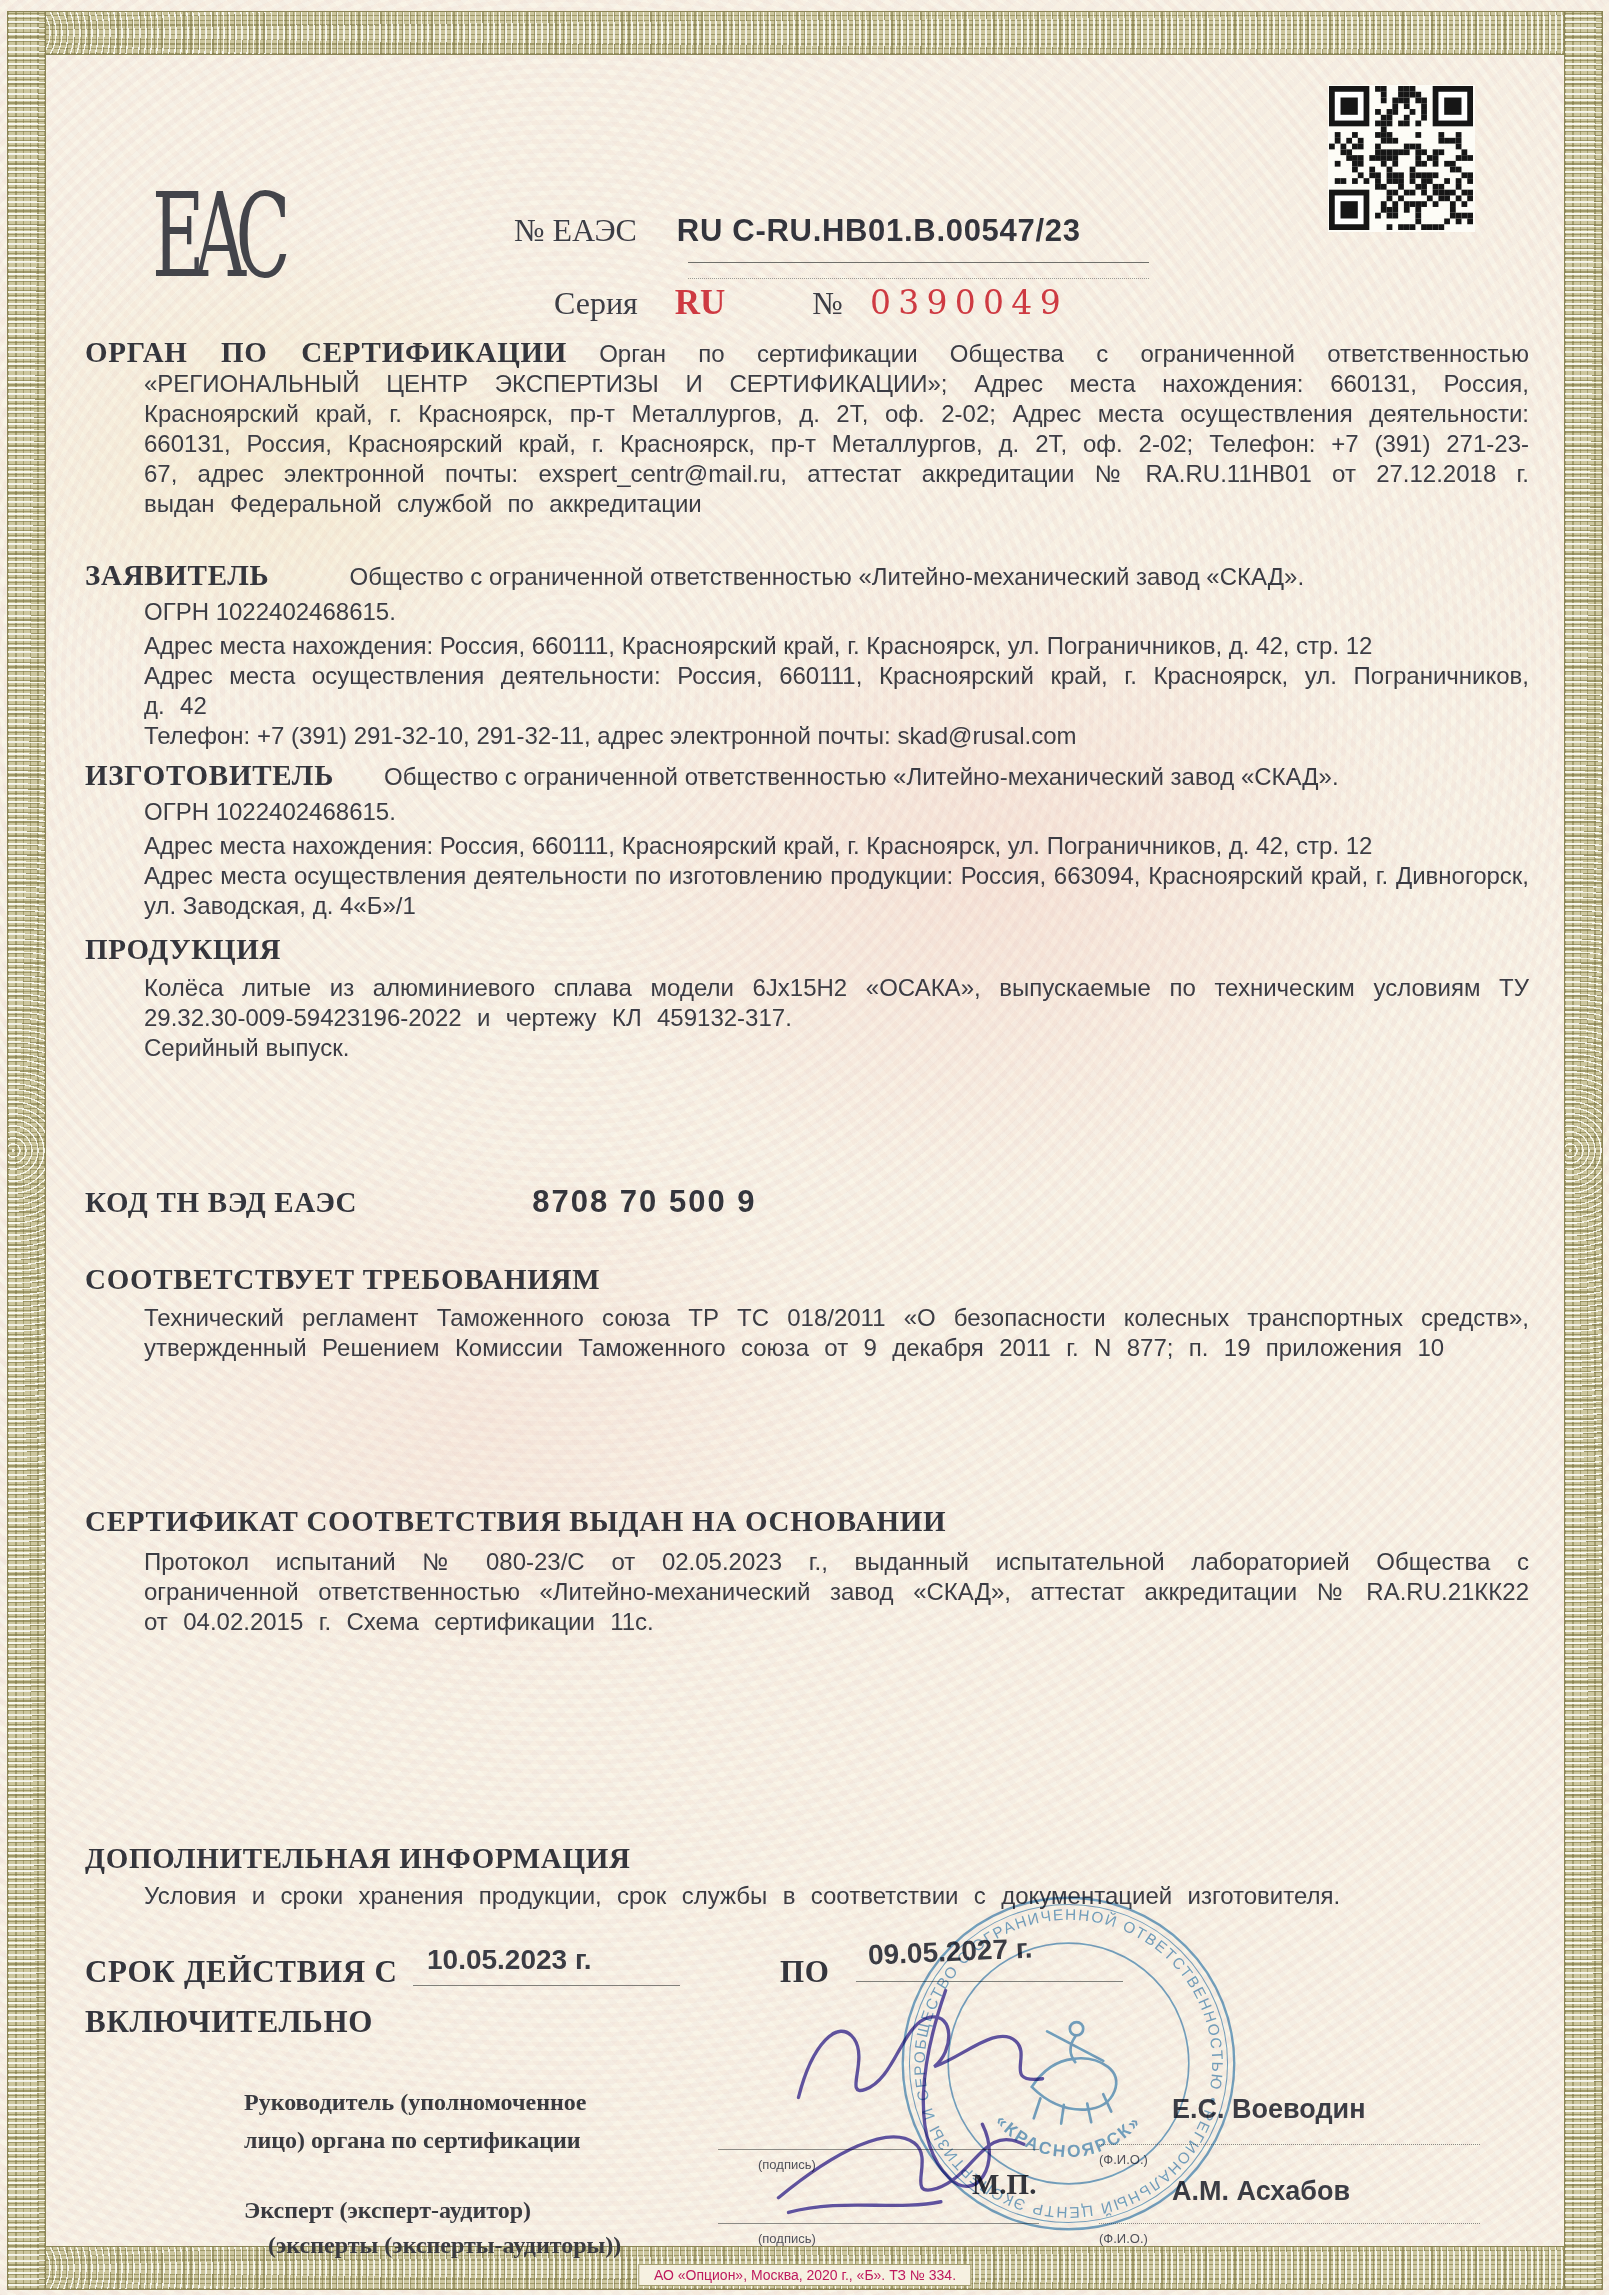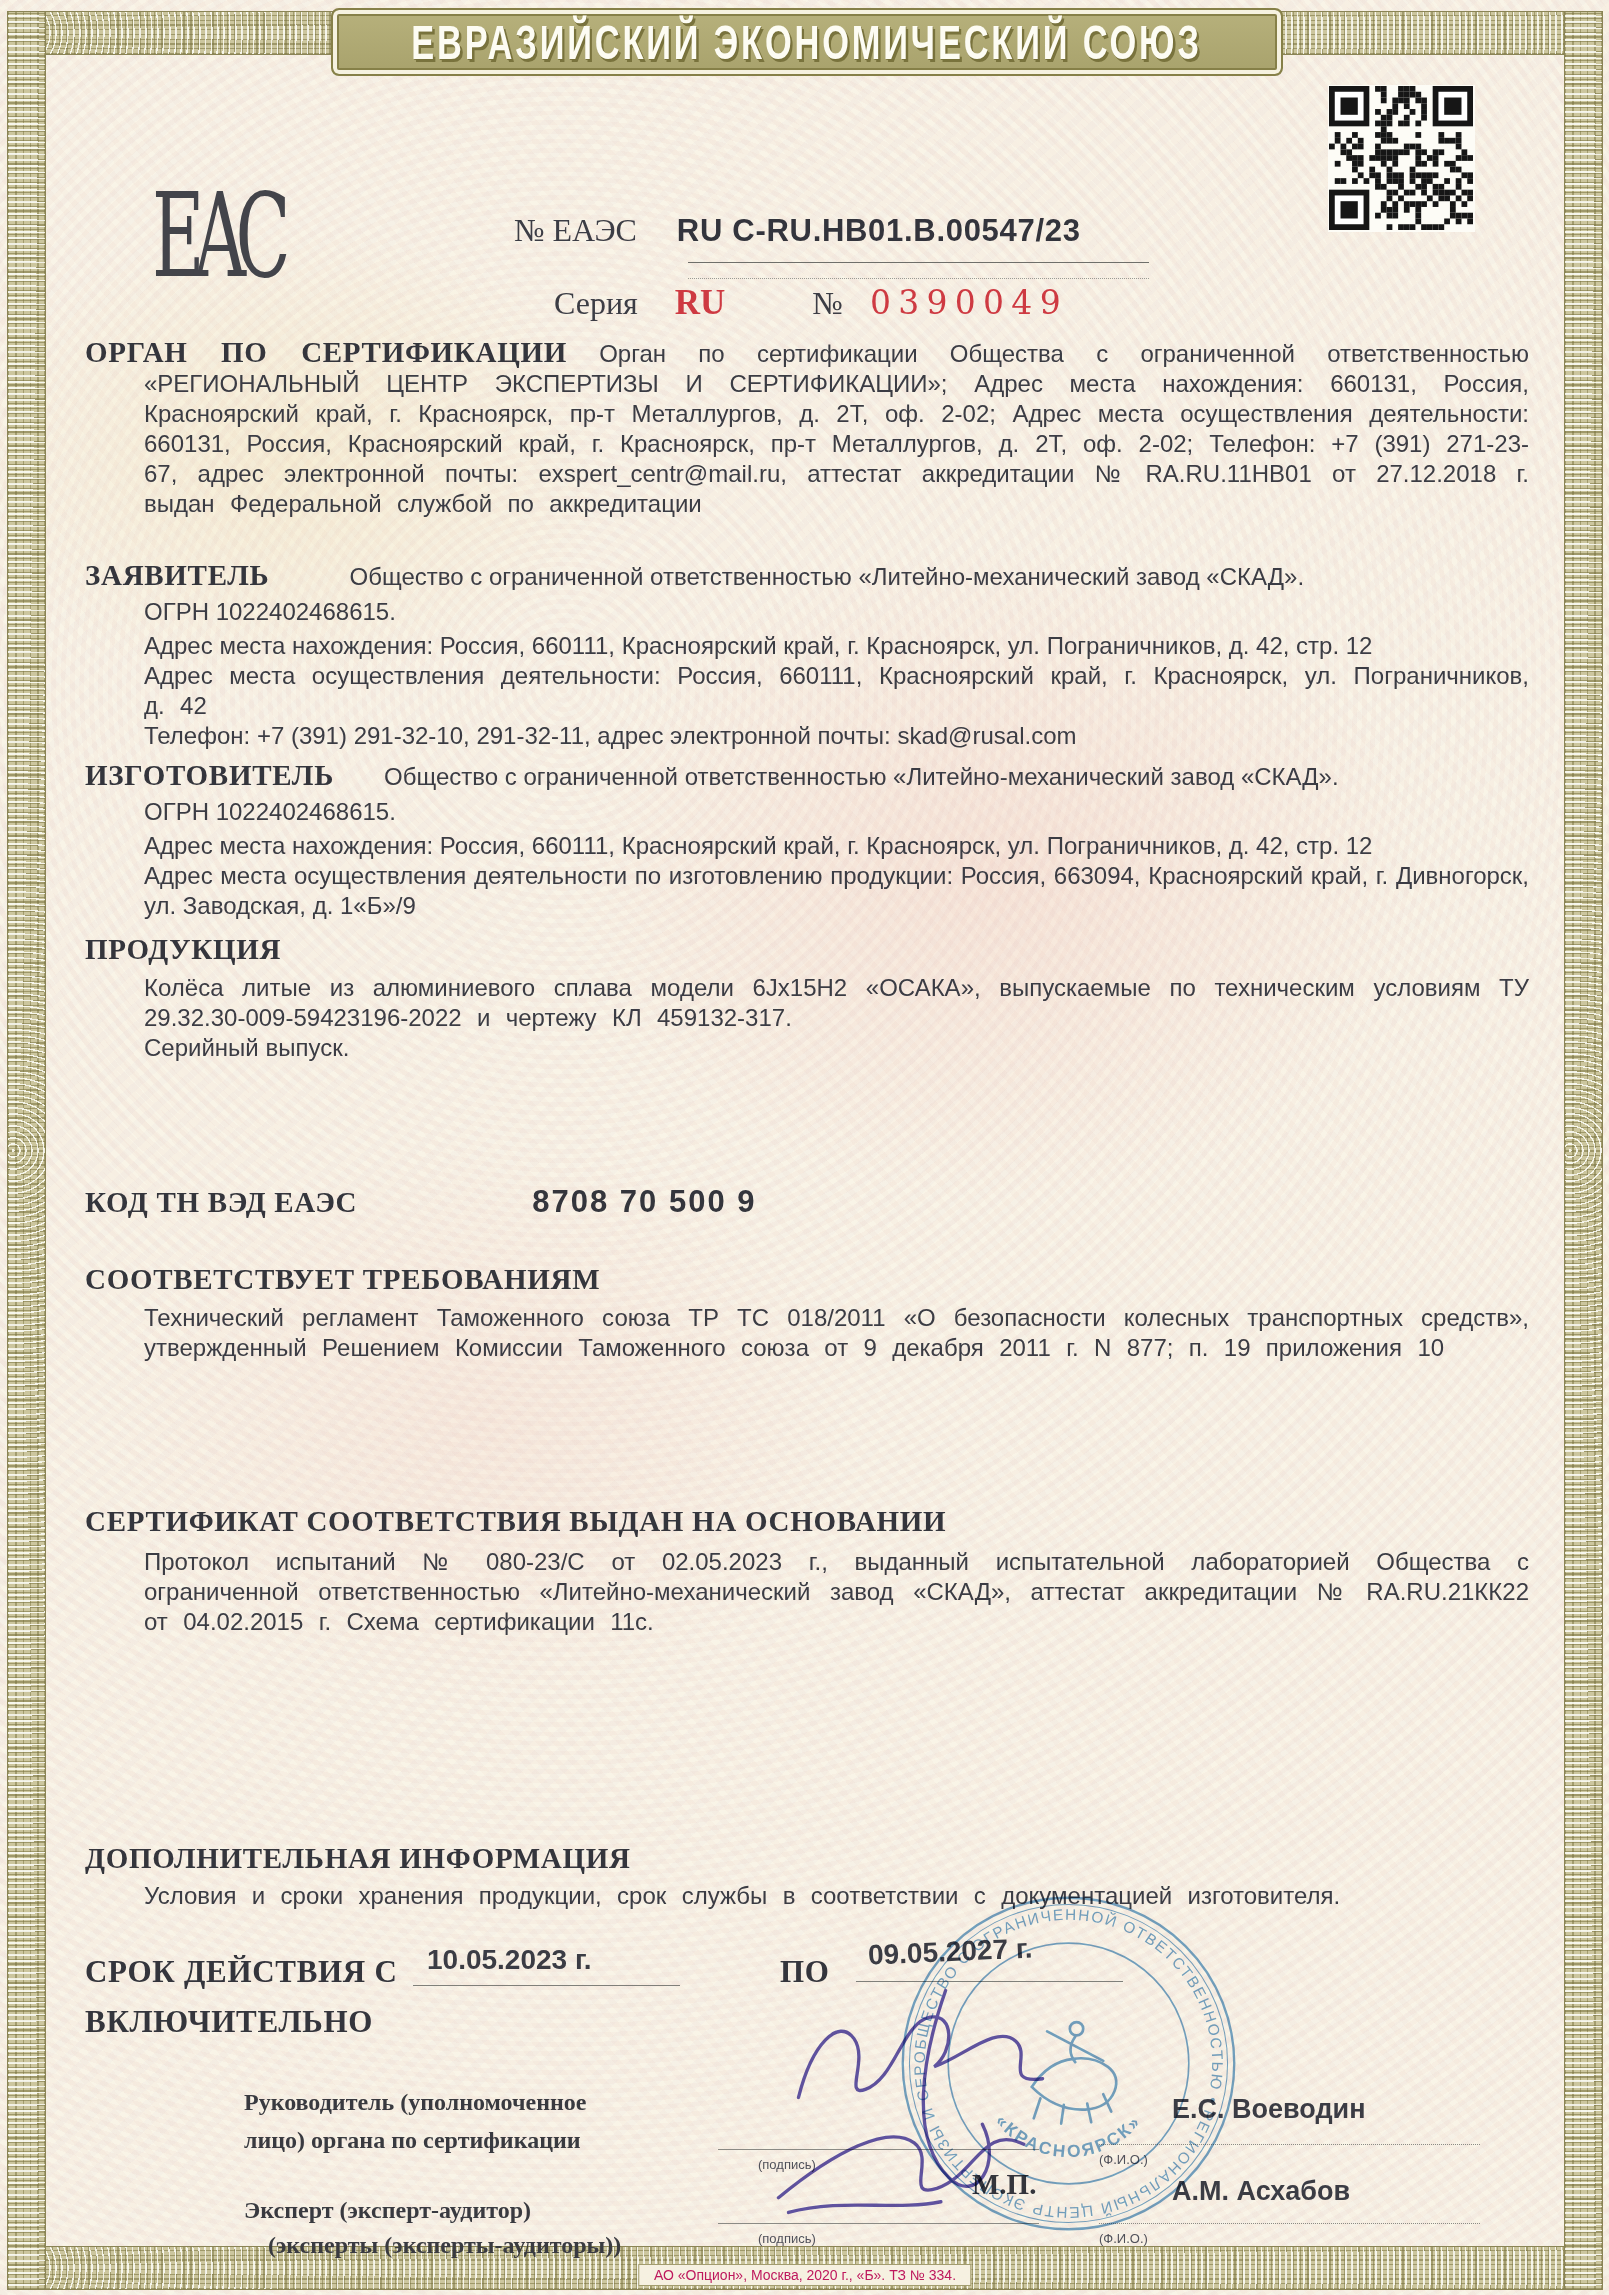--- a/index.html
+++ b/index.html
@@ -87,23 +87,20 @@
 <body>
 
 <div class="page">
 
   <div class="bord bord-top"></div>
   <div class="bord bord-bottom"></div>
   <div class="bord bord-left"></div>
   <div class="bord bord-right"></div>
   <div class="imprint">АО «Опцион», Москва, 2020 г., «Б». ТЗ № 334.</div>
 
-  <div class="banner">
-    <div class="banner-text">ЕВРАЗИЙСКИЙ ЭКОНОМИЧЕСКИЙ СОЮЗ</div>
-  </div>
 
   <div class="eac">
     <svg width="140" height="130" viewBox="0 0 210 195">
       <g transform="scale(1,1.62)">
         <text x="0" y="108" font-family="'DejaVu Serif',serif" font-size="108" fill="#43444a" textLength="208">ЕАС</text>
       </g>
     </svg>
   </div>
 
   <div class="qr">
@@ -346,21 +343,21 @@
     <div class="ind">Телефон: +7 (391) 291-32-10, 291-32-11, адрес электронной почты: skad@rusal.com</div>
   </div>
 
   <div class="sec" style="top:760px;">
     <div class="lead-row">
       <span class="h">ИЗГОТОВИТЕЛЬ</span>
       <span class="lead2">Общество с ограниченной ответственностью «Литейно-механический завод «СКАД».</span>
     </div>
     <div class="ind" style="margin-top:5.3px;">ОГРН 1022402468615.</div>
     <div class="ind" style="margin-top:3.3px;">Адрес места нахождения: Россия, 660111, Красноярский край, г. Красноярск, ул. Пограничников, д. 42, стр. 12</div>
-    <div class="ind">Адрес места осуществления деятельности по изготовлению продукции: Россия, 663094, Красноярский край, г. Дивногорск, ул. Заводская, д. 1«Б»/9</div>
+    <div class="ind">Адрес места осуществления деятельности по изготовлению продукции: Россия, 663094, Красноярский край, г. Дивногорск, ул. Заводская, д. 4«Б»/1</div>
   </div>
 
   <div class="sec" style="top:934px;">
     <div class="h">ПРОДУКЦИЯ</div>
     <p class="ind loose" style="margin:9.4px 0 0 0;">Колёса литые из алюминиевого сплава модели 6Jx15H2 «ОСАКА», выпускаемые по техническим условиям ТУ 29.32.30-009-59423196-2022 и чертежу КЛ 459132-317.</p>
     <div class="ind">Серийный выпуск.</div>
   </div>
 
   <div class="sec tnved-row" style="top:1187px;">
     <span class="h-big">КОД ТН ВЭД ЕАЭС</span>

